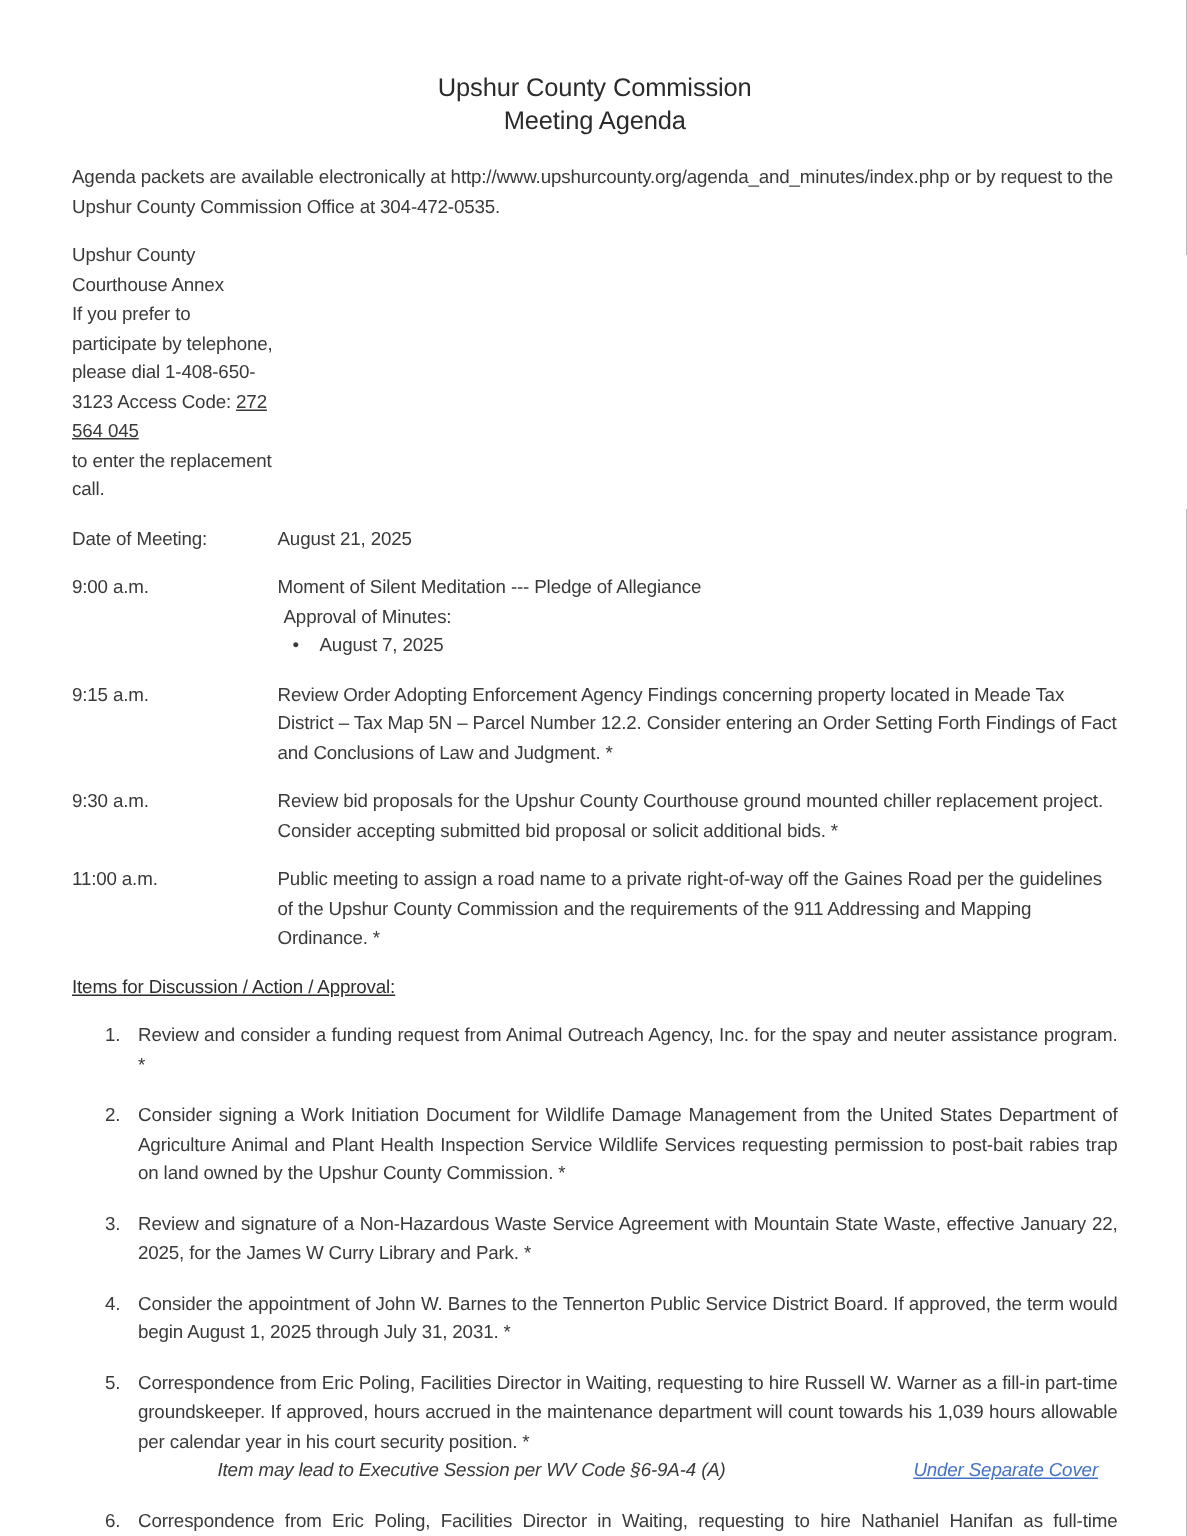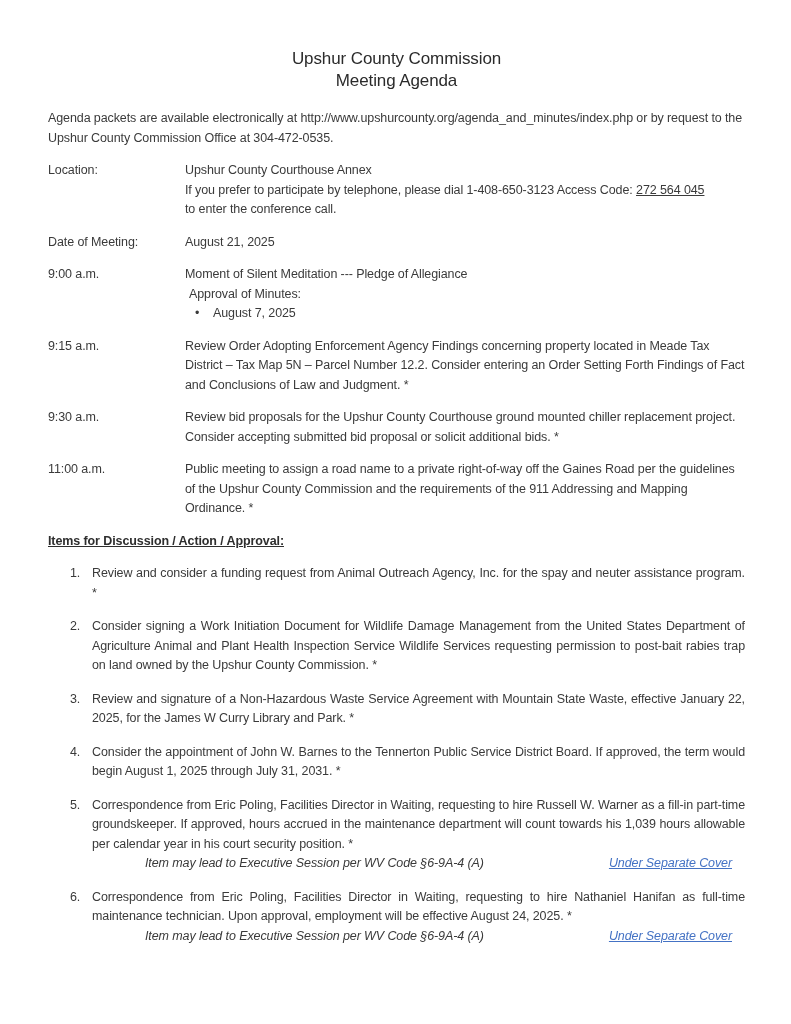--- a/index.html
+++ b/index.html
@@ -37,21 +37,21 @@
   .indent-1 { padding-left: 4px; }
   .bullet-row { display: flex; }
   .bullet-glyph {
     width: 18px;
     margin-left: 10px;
     flex: none;
   }
   .bullet-glyph::before { content: "\2022"; }
   .items-heading {
     font-size: 12.5px;
-    font-weight: bold;
+    font-weight: normal;
     color: #2e2e2e;
     text-decoration: underline;
     margin: 0 0 13px 0;
   }
   .item {
     display: grid;
     grid-template-columns: 22px 1fr;
     margin-left: 22px;
     margin-bottom: 14px;
   }
@@ -78,25 +78,24 @@
 <div class="page">
 
   <div class="doc-title">
     <div>Upshur County Commission</div>
     <div>Meeting Agenda</div>
   </div>
 
   <p class="intro">Agenda packets are available electronically at http://www.upshurcounty.org/agenda_and_minutes/index.php or by request to the Upshur County Commission Office at 304-472-0535.</p>
 
   <div class="info-row">
-    <div class="label">Location:</div>
     <div class="content">
       <div>Upshur County Courthouse Annex</div>
       <div><span>If you prefer to participate by telephone, please dial 1-408-650-3123 Access Code: </span><span class="underlined">272 564 045</span></div>
-      <div>to enter the conference call.</div>
+      <div>to enter the replacement call.</div>
     </div>
   </div>
 
   <div class="info-row">
     <div class="label">Date of Meeting:</div>
     <div class="content">August 21, 2025</div>
   </div>
 
   <div class="info-row">
     <div class="label">9:00 a.m.</div>

